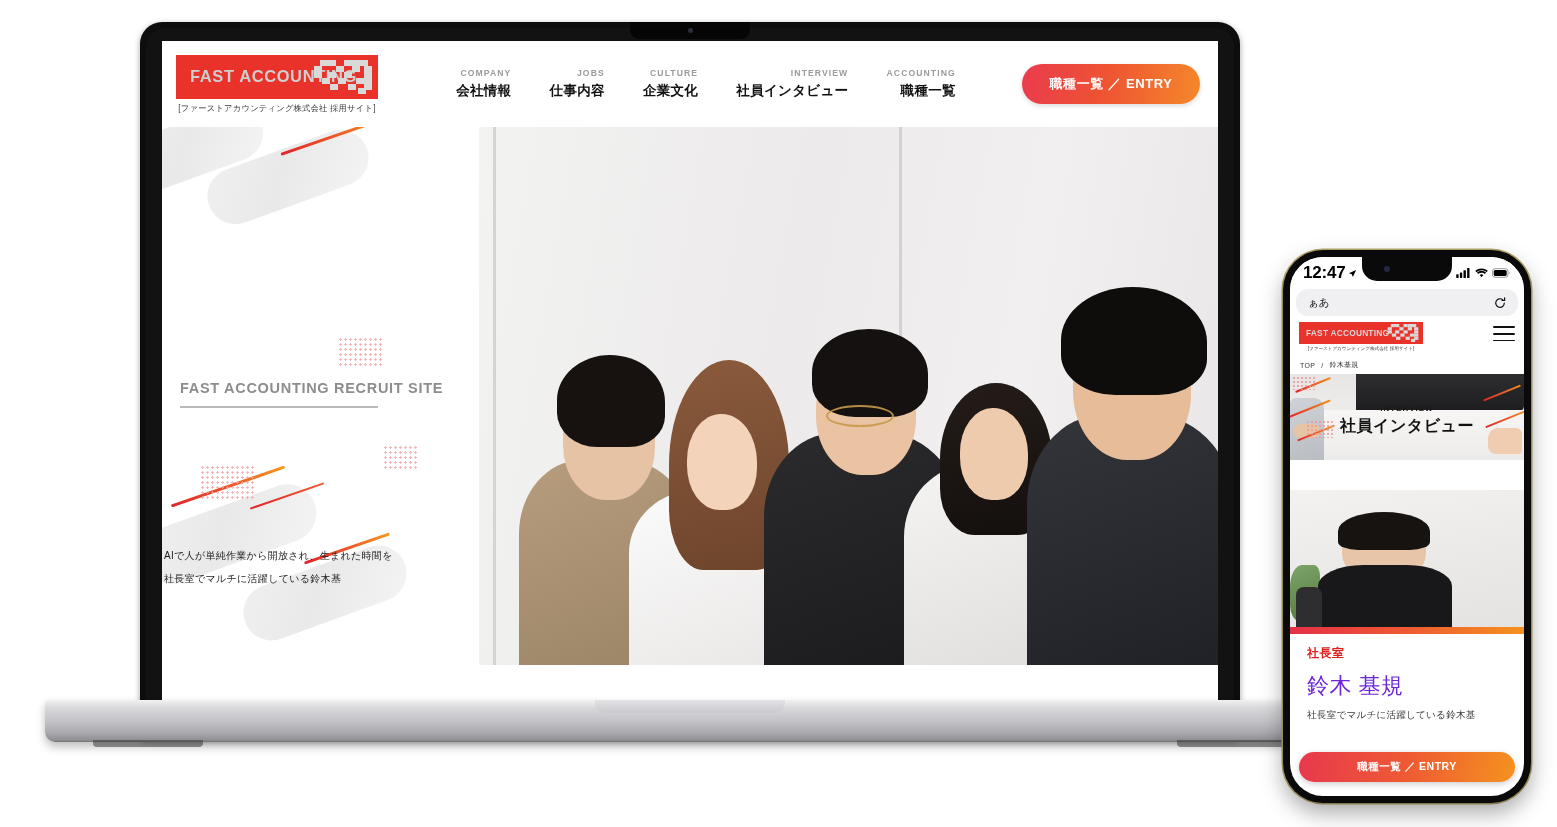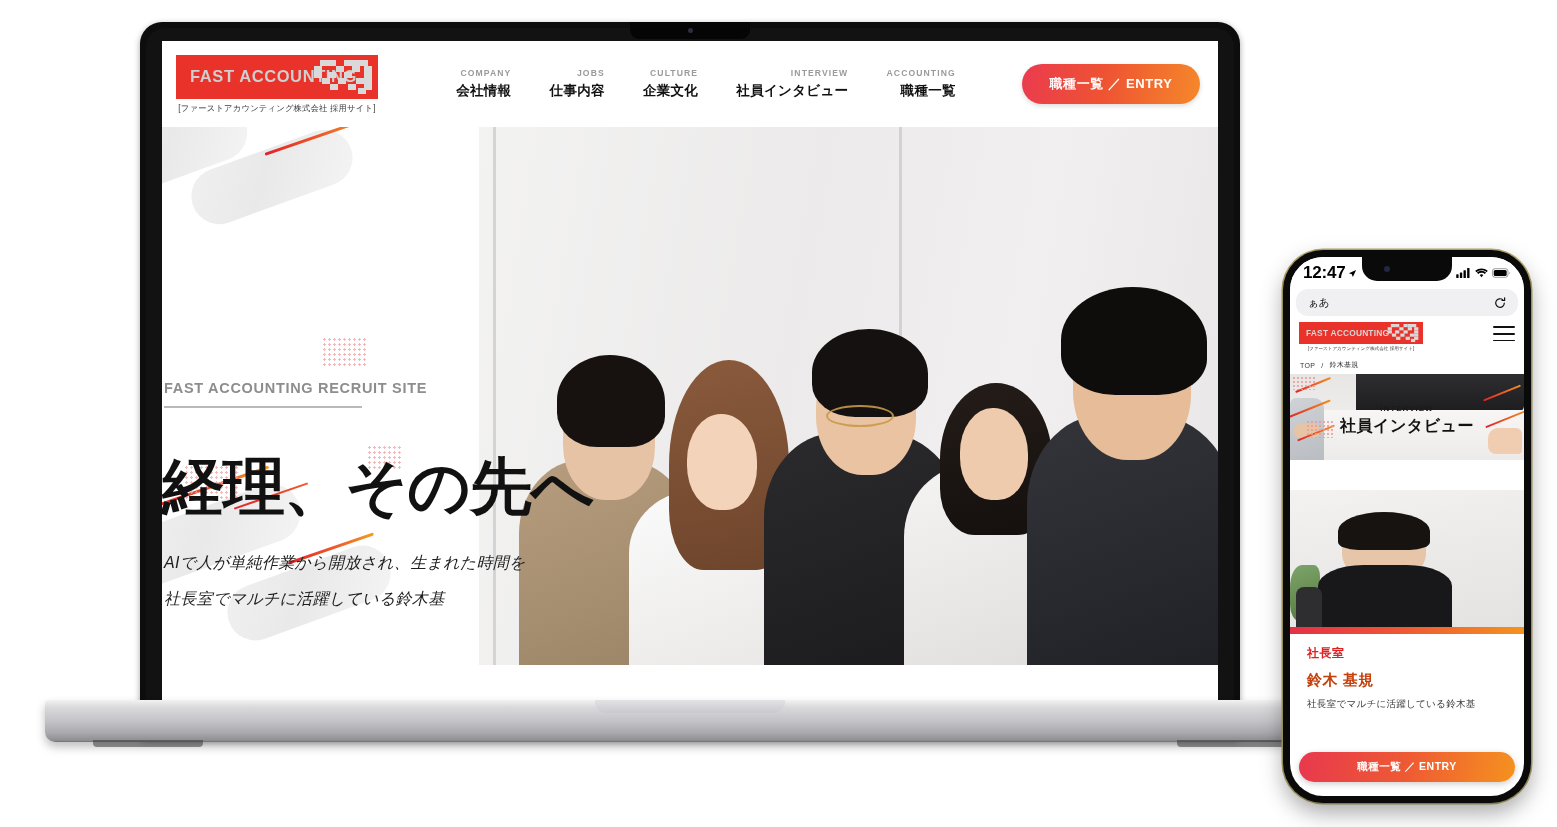--- a/index.html
+++ b/index.html
@@ -72,39 +72,39 @@
   .hero-photo .wall{ position:absolute; inset:0;
         background:linear-gradient(100deg,#f3f3f2 0%,#eceaea 42%,#f1efef 70%,#e8e6e6 100%); }
   .seam{ position:absolute; top:0; width:3px; height:100%;
         background:rgba(190,188,188,.55); }
 
   .person{ position:absolute; bottom:0; }
   .head{ position:absolute; border-radius:48% 50% 44% 46%; }
   .hair{ position:absolute; border-radius:50% 52% 34% 38%; }
   .body{ position:absolute; bottom:0; border-radius:36% 40% 0 0; }
 
-  .hero-left{ position:absolute; left:0; top:0; width:320px; height:100%; z-index:2; }
+  .hero-left{ position:absolute; left:16px; top:0; width:320px; height:100%; z-index:2; }
 
   .deco-pill{ position:absolute; border-radius:999px;
         background:linear-gradient(125deg,#f0f0f0 0%,#e9e9e9 45%,#f4f4f4 100%); }
   .deco-line{ position:absolute; height:3px; border-radius:2px;
         background:linear-gradient(90deg,#e0252b 0%,#ee5a2a 55%,#f59b1f 100%); }
   .deco-dots{ position:absolute;
         background-image:radial-gradient(#f1a0a0 1px, transparent 1.1px);
         background-size:5px 5px; opacity:.75; }
 
   .kicker{ position:absolute; left:2px; top:252px; z-index:3; }
   .kicker span{ font-size:14.5px; letter-spacing:.7px; color:#8d8d8d; font-weight:600; }
   .kicker .rule{ margin-top:9px; width:198px; height:1.6px; background:#b9b9b9; }
 
   .headline{ position:absolute; left:0px; top:318px; z-index:3;
         font-size:62px; font-weight:800; letter-spacing:-1px; color:#111; white-space:nowrap; }
 
-  .lead{ position:absolute; left:2px; top:418px; z-index:3; font-size:16px;
-        line-height:2.25; color:#1d1d1d; letter-spacing:.3px;font-style:italic; }
+  .lead{ position:absolute; left:2px; top:418px; z-index:3; font-size:10px;
+        line-height:2.25; color:#1d1d1d; letter-spacing:.3px; }
 
   
   #phone{ position:absolute; left:1283px; top:250px; width:248px; height:553px; }
   .pframe{ position:absolute; inset:0; border-radius:40px; background:#0a0a0a;
         box-shadow:0 10px 22px rgba(0,0,0,.34), 0 0 0 1.5px #b7a96b; }
   .pscreen{ position:absolute; left:7px; top:7px; right:7px; bottom:7px;
         border-radius:33px; background:#fff; overflow:hidden; }
   .pnotch{ position:absolute; left:calc(50% - 45px); top:0; width:90px; height:24px;
         background:#0a0a0a; border-radius:0 0 15px 15px; z-index:9; }
   .pnotch i{ position:absolute; left:22px; top:9px; width:6px;height:6px;border-radius:50%;
@@ -147,21 +147,21 @@
   .bdot{ position:absolute; background-image:radial-gradient(#eb9a9a 1px,transparent 1.1px);
         background-size:4px 4px; opacity:.8; }
 
   .pgap{ height:30px; background:#fff; }
 
   .pcard-photo{ position:relative; height:137px; overflow:hidden;
         background:linear-gradient(170deg,#f3f2f0 0%,#eceae8 50%,#e5e3e1 100%); }
   .pcard-bar{ height:7px; background:linear-gradient(90deg,#e53047 0%,#ee5a33 50%,#f5921f 100%); }
   .pcard-body{ background:#fff; padding:11px 17px 0 17px; height:80px; }
   .tagline{ font-size:12px; font-weight:800; color:#e02020; letter-spacing:.5px; }
-  .pname{ margin-top:9px; font-size:15px; font-weight:700; color:#c2410c; letter-spacing:.5px; }
+  .pname{ margin-top:9px; font-size:22px; font-weight:400; color:#6d28d9; letter-spacing:.5px; }
   .pdesc{ margin-top:8px; font-size:9.6px; color:#3a3a3a; letter-spacing:.2px; white-space:nowrap; }
 
   .pentry-wrap{ position:absolute; left:0; right:0; bottom:7px; height:44px;
         display:flex; align-items:center; justify-content:center; z-index:10; }
   .pentry{ width:92%; height:30px; border-radius:16px; border:0; cursor:pointer;
         background:linear-gradient(100deg,#e8384e 0%,#ee5a33 50%,#f5921f 100%);
         color:#fff; font-size:10.5px; font-weight:700; letter-spacing:.5px;
         display:flex; align-items:center; justify-content:center;
         box-shadow:0 2px 6px rgba(0,0,0,.2); }
 </style>
@@ -301,21 +301,20 @@
             <div class="deco-dots" style="left:22px; top:338px; width:54px; height:34px;"></div>
             <div class="deco-dots" style="left:205px; top:318px; width:36px; height:24px;"></div>
             <div class="deco-dots" style="left:160px; top:210px; width:46px; height:30px;"></div>
 
             <div class="kicker">
               <span>FAST ACCOUNTING RECRUIT SITE</span>
               <div class="rule"></div>
             </div>
           </div>
 
-          <div class="headline">経理、その先へ</div>
 
           <div class="lead">
             <div>AIで人が単純作業から開放され、生まれた時間を</div>
             <div>社長室でマルチに活躍している鈴木基</div>
           </div>
         </div>
 
       </div>
     </div>
 

